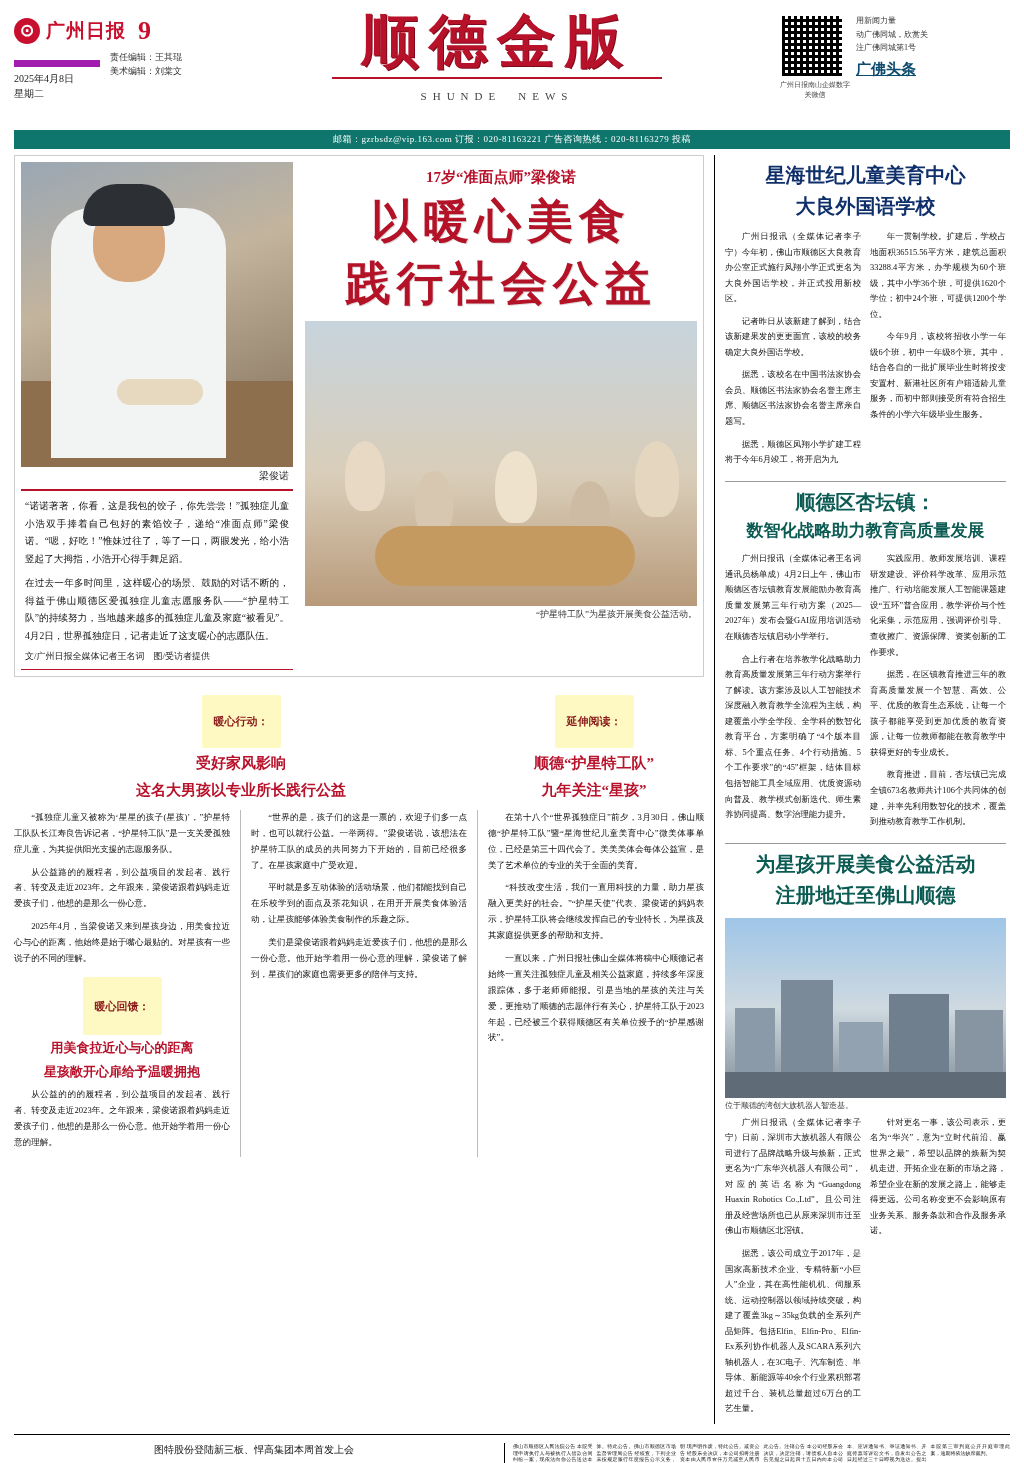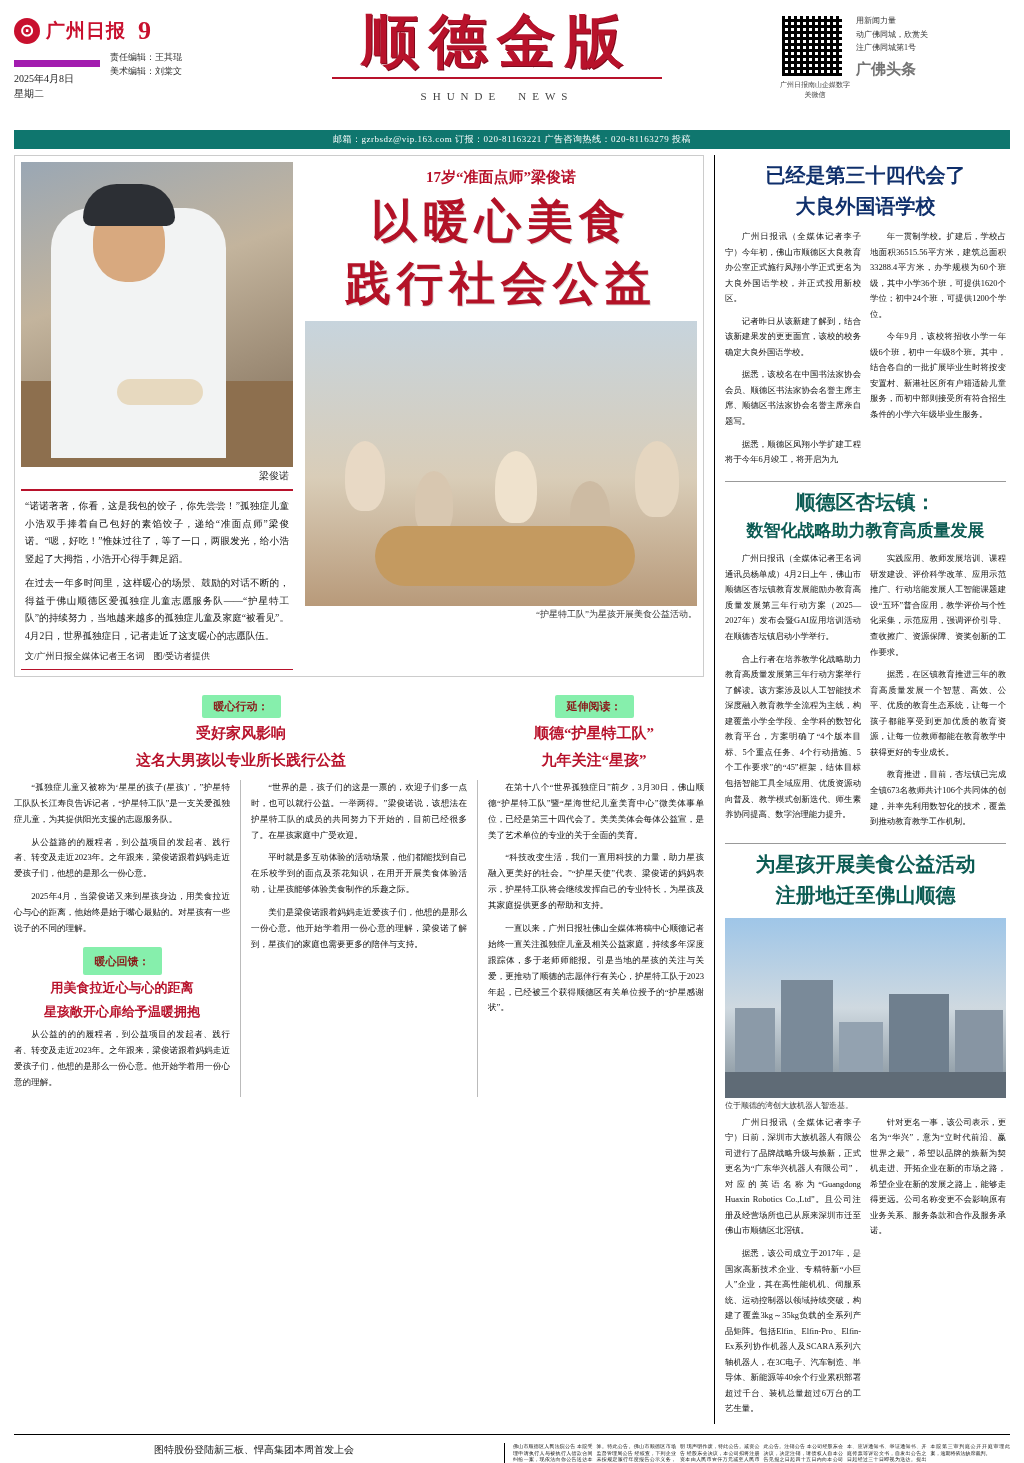--- a/index.html
+++ b/index.html
@@ -40,21 +40,21 @@
   .mh-sub { font-size: 11px; letter-spacing: 6px; color: #444; margin-top: 10px; }
   .mh-rule { height: 2px; background: #b8122b; width: 330px; margin: 4px auto 0; }
 
   .mh-right { width: 230px; display: flex; align-items: flex-start; gap: 6px; padding-top: 4px; }
   .qr { width: 64px; height: 64px; background:
       repeating-linear-gradient(0deg,#000 0 3px,#fff 3px 6px),
       repeating-linear-gradient(90deg,#000 0 3px,transparent 3px 6px);
     background-blend-mode: multiply; border: 2px solid #fff; }
   .qr-cap { font-size: 7px; text-align: center; color: #444; margin-top: 2px; width: 70px; }
   .mh-right-text { font-size: 8px; line-height: 1.7; color: #333; width: 88px; }
-  .gf-head { font-size: 15px; font-weight: bold; color: #737373; margin-top: 2px; }
+  .gf-head { font-size: 15px; font-weight: bold; color: #0c4a6e; margin-top: 2px; text-decoration: underline; }
 
   .contact-bar {
     background: #0f766e; color: #fff; font-size: 9px; text-align: center;
     padding: 3px 0; letter-spacing: 0.5px; margin: 2px 0 6px 0;
   }
 
   
   .main-grid { display: flex; gap: 10px; }
   .col-left { width: 690px; }
   .col-right { width: 292px; border-left: 1px solid #000; padding-left: 10px; }
@@ -87,22 +87,22 @@
   .kid { position: absolute; border-radius: 50% 50% 40% 40%; }
   .cap2 { font-size: 9px; color: #333; text-align: right; padding-top: 2px; }
 
   .lead-box { border-top: 2px solid #b8122b; border-bottom: 1px solid #b8122b; margin-top: 6px; padding: 6px 4px; width: 272px; }
   .lead-text { font-size: 9.6px; line-height: 1.85; text-align: justify; color: #111; }
   .byline { font-size: 9px; color: #222; margin-top: 5px; }
 
   
   .sub-head-wrap { text-align: center; margin: 10px 0 4px; }
   .tag {
-    display: inline-block; background: #86efac; color: #8a1a1a; font-size: 11px;
-    font-weight: bold; padding: 4px 12px; border-radius: 2px; font-family: Liberation Serif, serif;
+    display: inline-block; background: #fef9c3; color: #8a1a1a; font-size: 11px;
+    font-weight: bold; padding: 19px 12px; border-radius: 2px; font-family: Liberation Serif, serif;
   }
   .sub-title { font-size: 15px; font-weight: bold; color: #b8122b; line-height: 1.6; margin-top: 3px; }
 
   .cols3 { display: flex; gap: 10px; margin-top: 4px; }
   .bodycol { flex: 1; font-size: 8.6px; line-height: 1.85; text-align: justify; color: #111; }
   .bodycol p { margin: 0 0 7px 0; text-indent: 2em; }
 
   .divider-v { width: 1px; background: #bbb; }
 
   
@@ -248,21 +248,21 @@
         <div class="divider-v"></div>
         <div class="bodycol">
           <p>在第十八个“世界孤独症日”前夕，3月30日，佛山顺德“护星特工队”暨“星海世纪儿童美育中心”微美体事单位，已经是第三十四代会了。美美美体会每体公益宣，是美了艺术单位的专业的关于全面的美育。</p>
           <p>“科技改变生活，我们一直用科技的力量，助力星孩融入更美好的社会。”“护星天使”代表、梁俊诺的妈妈表示，护星特工队将会继续发挥自己的专业特长，为星孩及其家庭提供更多的帮助和支持。</p>
           <p>一直以来，广州日报社佛山全媒体将稿中心顺德记者始终一直关注孤独症儿童及相关公益家庭，持续多年深度跟踪体，多于老师师能报。引是当地的星孩的关注与关爱，更推动了顺德的志愿伴行有关心，护星特工队于2023年起，已经被三个获得顺德区有关单位授予的“护星感谢状”。</p>
         </div>
       </div>
     </div>
 
     <div class="col-right">
-      <div class="r-title">已经是第三十四代会了</div>
+      <div class="r-title">星海世纪儿童美育中心</div>
       <div class="r-title" style="margin-top:-6px">大良外国语学校</div>
       <div class="r-two">
         <div class="r-body" style="flex:1">
           <p>广州日报讯（全媒体记者李子宁）今年初，佛山市顺德区大良教育办公室正式施行凤翔小学正式更名为大良外国语学校，并正式投用新校区。</p>
           <p>记者昨日从该新建了解到，结合该新建果发的更更面宜，该校的校务确定大良外国语学校。</p>
           <p>据悉，该校名在中国书法家协会会员、顺德区书法家协会名誉主席主席、顺德区书法家协会名誉主席亲自题写。</p>
           <p>据悉，顺德区凤翔小学扩建工程将于今年6月竣工，将开启为九</p>
         </div>
         <div class="r-body" style="flex:1">
           <p>年一贯制学校。扩建后，学校占地面积36515.56平方米，建筑总面积33288.4平方米，办学规模为60个班级，其中小学36个班，可提供1620个学位；初中24个班，可提供1200个学位。</p>

